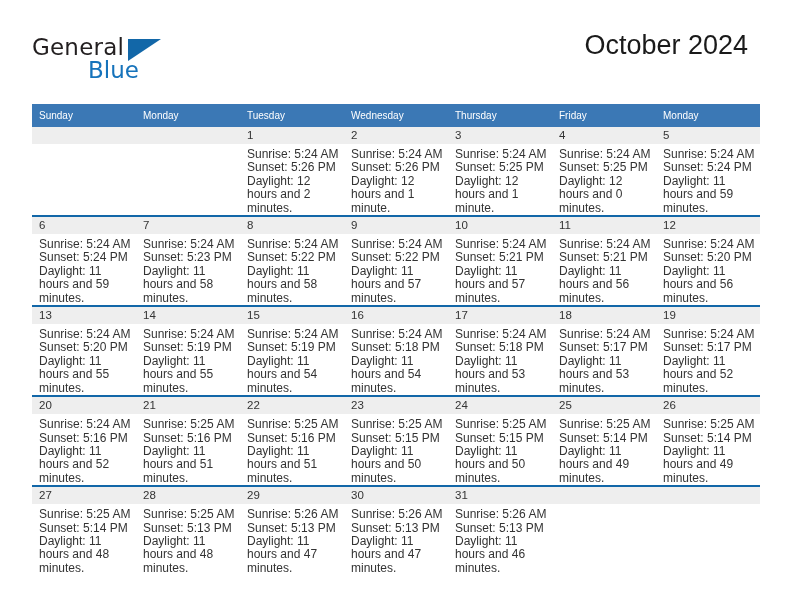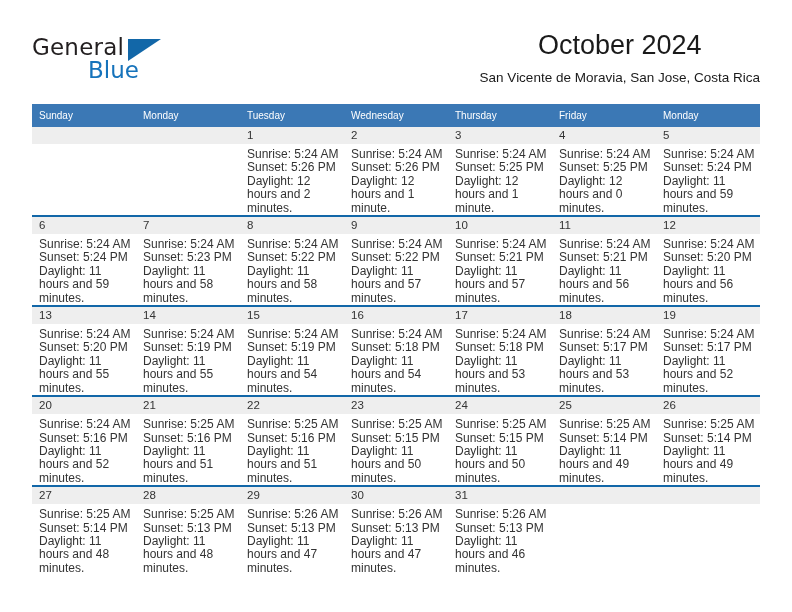--- a/index.html
+++ b/index.html
@@ -61,23 +61,23 @@
     left: 96px;
     top: 5px;
     width: 0;
     height: 0;
     border-left: 33px solid #1267a8;
     border-bottom: 22px solid transparent;
   }
 
   .title-block {
     position: absolute;
-    right: 0;
+    right: 12px;
     top: 0;
-    text-align: center;
+    text-align: left;
   }
   .month-title {
     font-size: 27px;
     font-weight: 400;
     color: #1a1a1a;
     line-height: 34px;
     white-space: nowrap;
   }
   .location {
     margin-top: 7px;
@@ -154,21 +154,20 @@
   <div class="top">
 
     <div class="logo">
       <span class="logo-general">General</span>
       <span class="logo-tri"></span>
       <span class="logo-blue">Blue</span>
     </div>
 
     <div class="title-block">
       <div class="month-title">October 2024</div>
-      <div class="location">San Vicente de Moravia, San Jose, Costa Rica</div>
     </div>
 
   </div>
 
   <table class="cal">
     <thead>
       <tr id="weekday-row">
           <th>Sunday</th>
           <th>Monday</th>
           <th>Tuesday</th>

